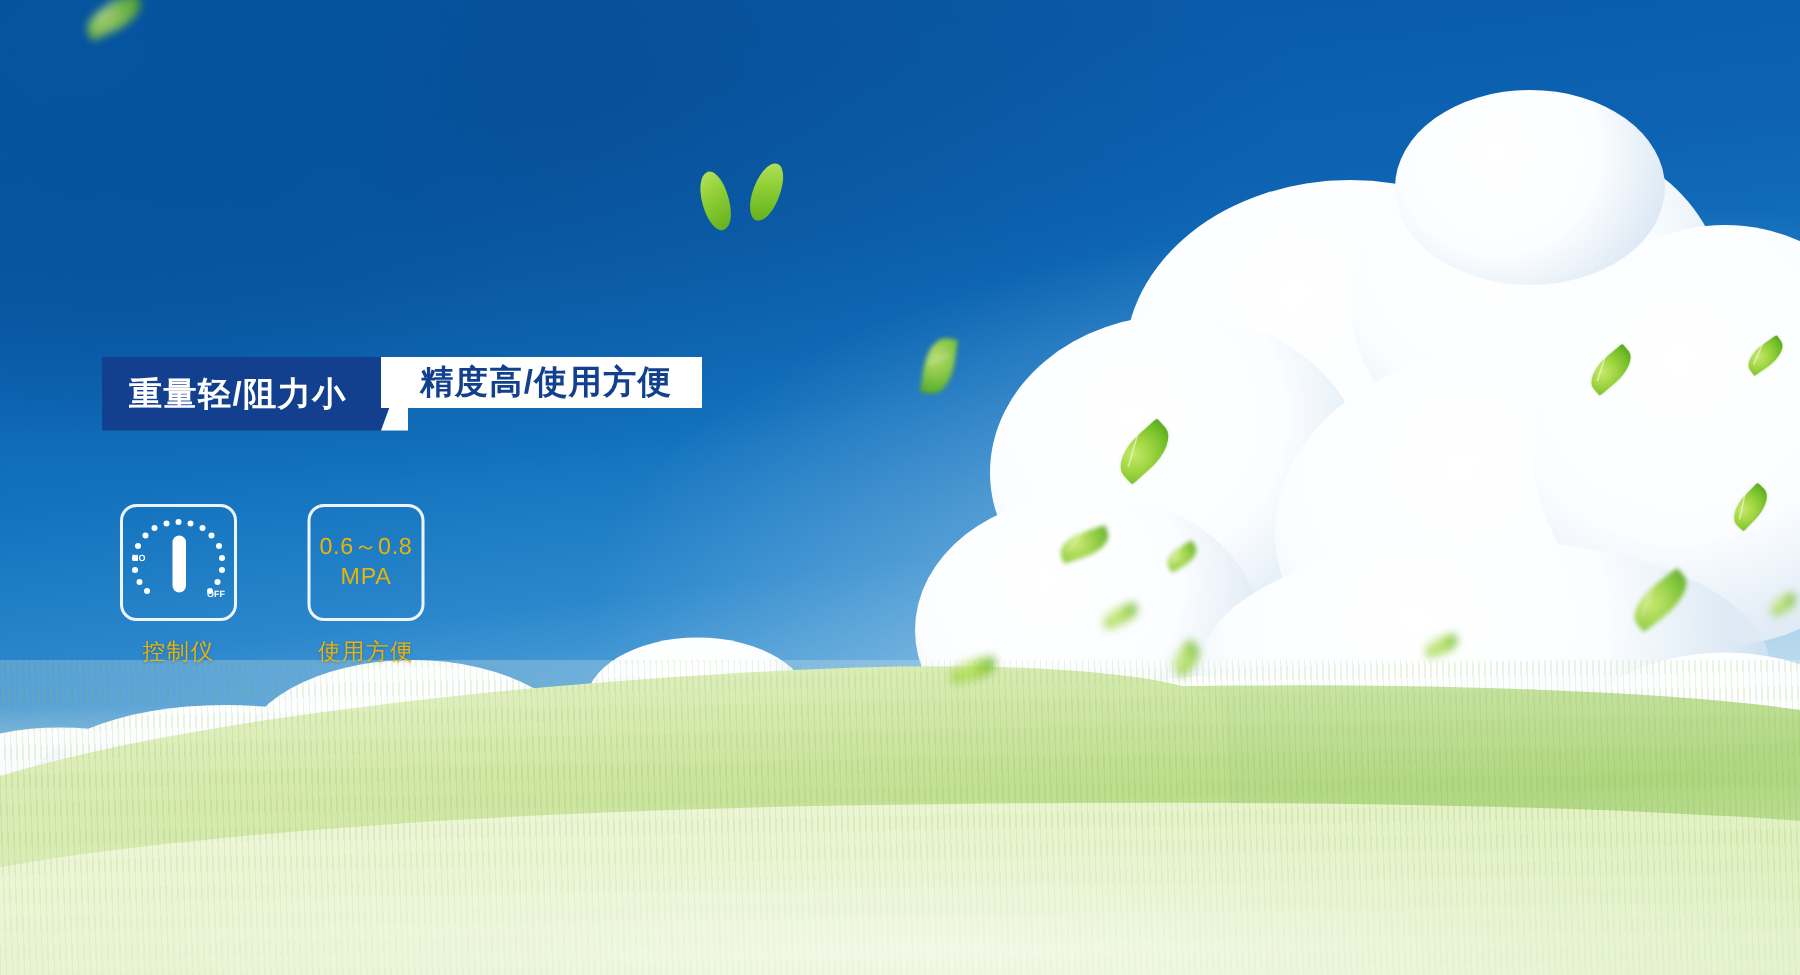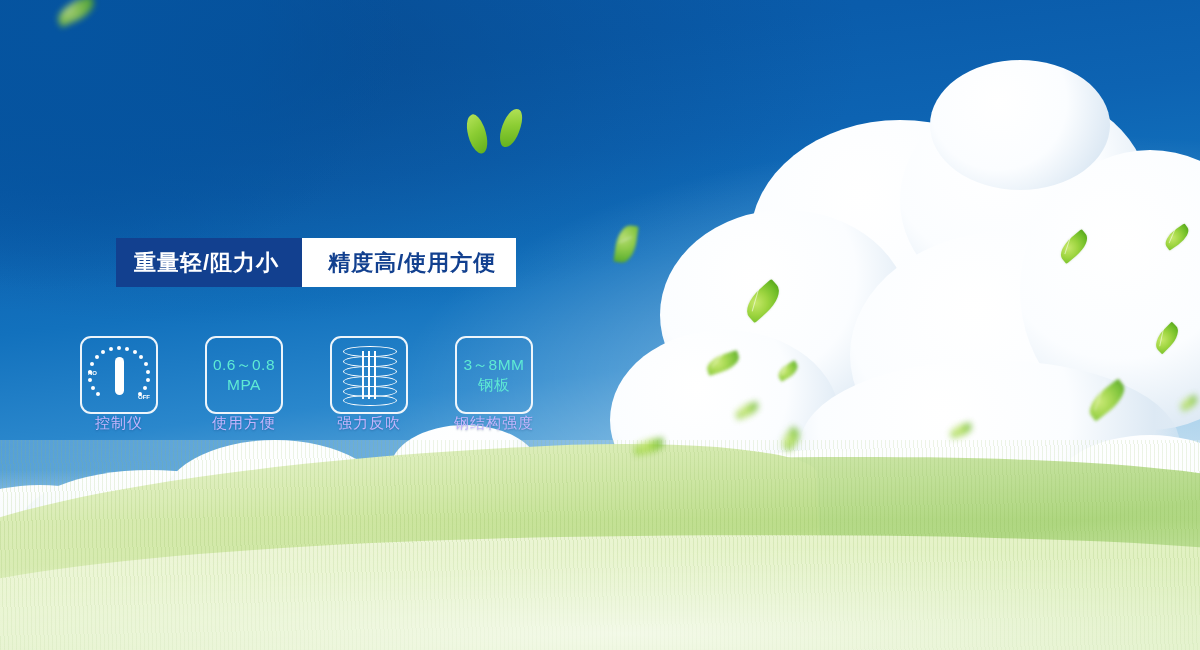--- a/index.html
+++ b/index.html
@@ -119,54 +119,54 @@
     font-weight:300;white-space:nowrap;
     text-shadow:0 1px 3px rgba(0,30,70,.35);
   }
   .sprout{position:absolute;left:466px;top:108px;width:64px;height:46px;}
   .sprout .lf{position:absolute;width:18px;height:40px;border-radius:60% 40% 58% 42%;
     background:linear-gradient(160deg,#b8e45c 0%,#8ccd33 45%,#5fae1c 100%);}
   .sprout .lf.l{left:2px;top:6px;transform:rotate(-20deg);}
   .sprout .lf.r{left:36px;top:0px;transform:rotate(16deg);}
 
   
-  .subbar{position:absolute;left:68px;top:238px;height:49px;display:flex;margin-left:48px;}
+  .subbar{position:absolute;left:68px;top:238px;height:49px;display:flex;}
   .sub-left{
     position:relative;height:49px;background:#12408f;
     display:flex;align-items:center;padding:0 24px 0 18px;
     color:#ffffff;font-size:22px;letter-spacing:1px;font-weight:700;
   }
   .sub-left::after{
     content:"";position:absolute;right:-17px;top:0;width:0;height:0;
     border-left:18px solid #12408f;border-bottom:49px solid transparent;
   }
   .sub-right{
-    position:relative;height:49px;background:#ffffff;
+    position:relative;height:34px;background:#ffffff;
     display:flex;align-items:center;padding:0 20px 0 26px;margin-left:-1px;
     color:#12408f;font-size:22px;letter-spacing:1px;font-weight:700;
   }
   .sub-right::before{
     content:"";position:absolute;left:0;top:0;width:0;height:0;
     border-right:18px solid #ffffff;border-top:49px solid transparent;
   }
 
   
   .features{position:absolute;left:80px;top:336px;display:flex;gap:47px;}
   .feature{width:78px;display:flex;flex-direction:column;align-items:center;}
   .fbox{
     width:78px;height:78px;box-sizing:border-box;
     border:2px solid rgba(255,255,255,.92);border-radius:11px;
     display:flex;align-items:center;justify-content:center;
     position:relative;
   }
   .flabel{
-    color:#c4b5fd;font-size:15px;letter-spacing:1px;white-space:nowrap;
+    margin-top:11px;color:#eab308;font-size:15px;letter-spacing:1px;white-space:nowrap;
     text-shadow:0 1px 2px rgba(0,40,90,.3);
   }
-  .ftext{color:#5eead4;font-size:15px;line-height:1.28;text-align:center;letter-spacing:.5px;}
+  .ftext{color:#eab308;font-size:15px;line-height:1.28;text-align:center;letter-spacing:.5px;}
   .ftext .big{font-size:15.5px;display:block;}
 
   
   .gauge{position:relative;width:62px;height:58px;}
   .gauge .dot{position:absolute;width:4px;height:4px;border-radius:50%;background:#fff;}
   .gauge .needle{position:absolute;left:27px;top:11px;width:9px;height:38px;border-radius:5px;background:#fff;}
   .gauge .no{position:absolute;left:0px;top:24px;font-size:6px;color:#fff;font-weight:700;}
   .gauge .off{position:absolute;right:0px;bottom:4px;font-size:6px;color:#fff;font-weight:700;}
 
   
@@ -285,42 +285,17 @@
     <div class="feature">
       <div class="fbox">
         <div class="ftext">
           <span class="big">0.6～0.8</span>
           <span class="big">MPA</span>
         </div>
       </div>
       <div class="flabel">使用方便</div>
     </div>
 
-    <div class="feature">
-      <div class="fbox">
-        <div class="coil">
-          <span class="ring" style="top:0px;"></span>
-          <span class="ring" style="top:10px;"></span>
-          <span class="ring" style="top:20px;"></span>
-          <span class="ring" style="top:30px;"></span>
-          <span class="ring" style="top:40px;"></span>
-          <span class="ring" style="top:49px;"></span>
-          <span class="bar" style="left:19px;"></span>
-          <span class="bar" style="left:25px;"></span>
-          <span class="bar" style="left:31px;"></span>
-        </div>
-      </div>
-      <div class="flabel">强力反吹</div>
-    </div>
-
-    <div class="feature">
-      <div class="fbox">
-        <div class="ftext">
-          <span class="big">3～8MM</span>
-          <span class="big">钢板</span>
-        </div>
-      </div>
-      <div class="flabel">钢结构强度</div>
-    </div>
+
 
 
   </div>
 </div>
 
 </body></html>

